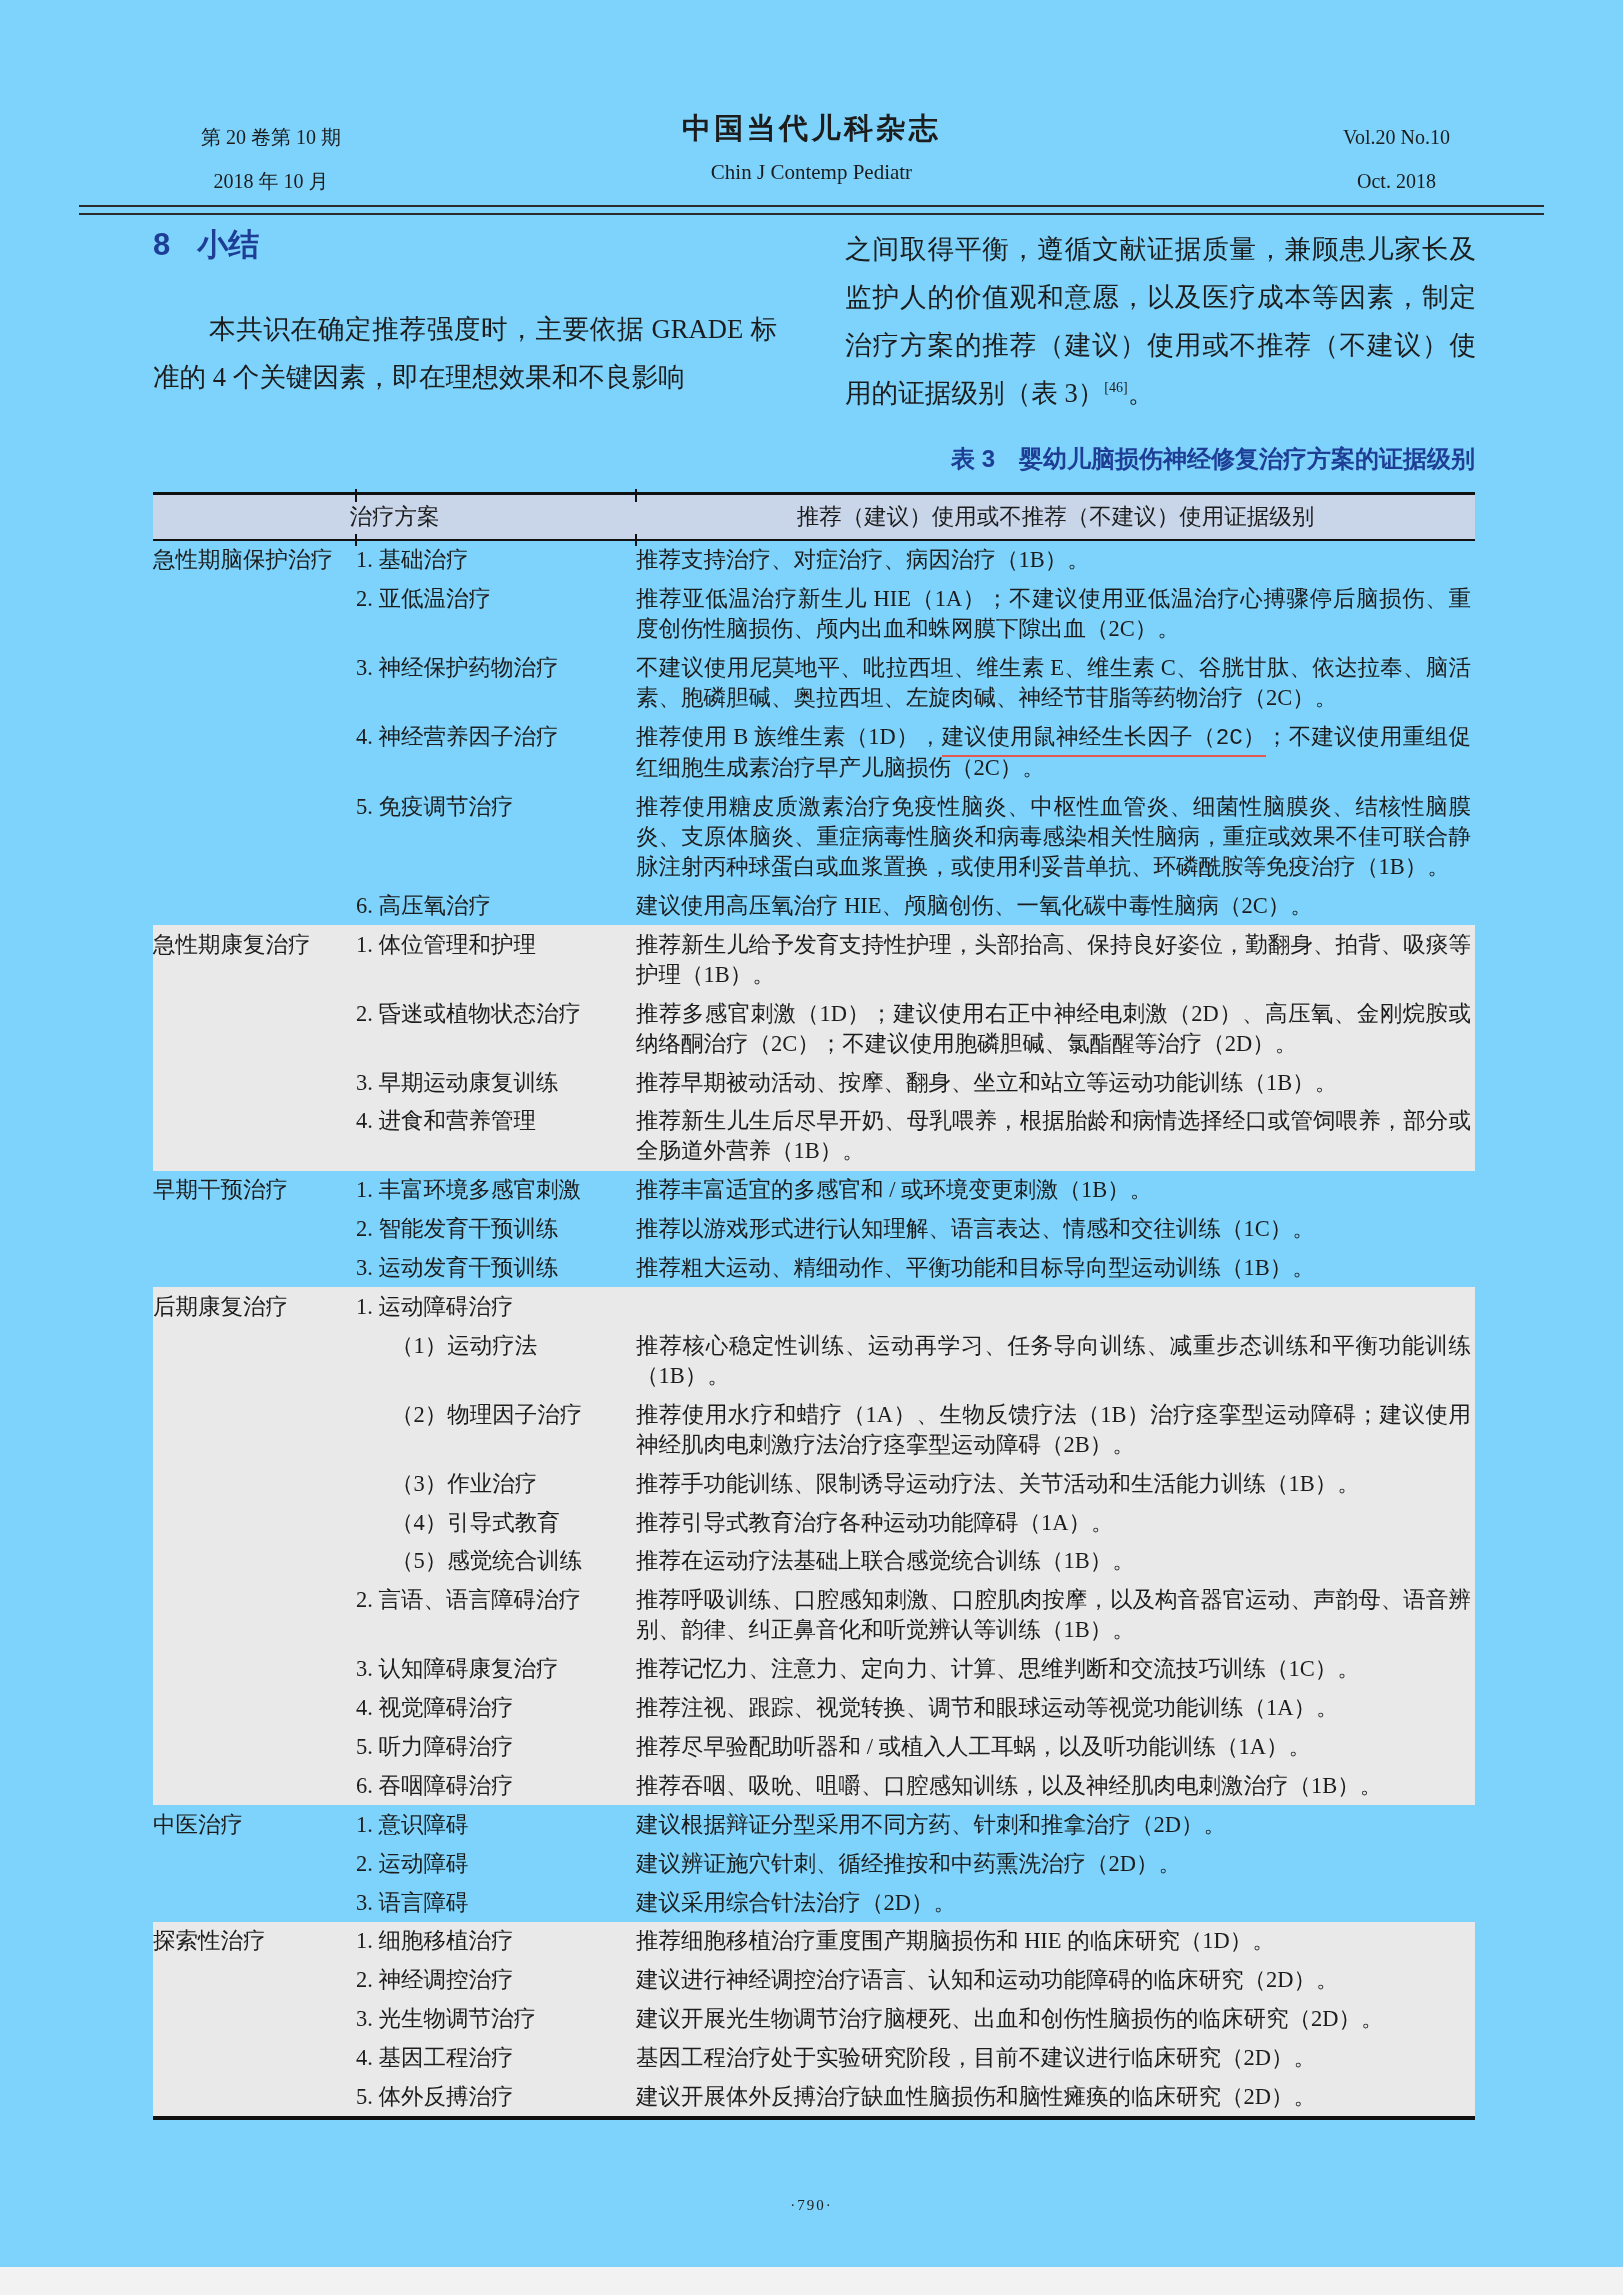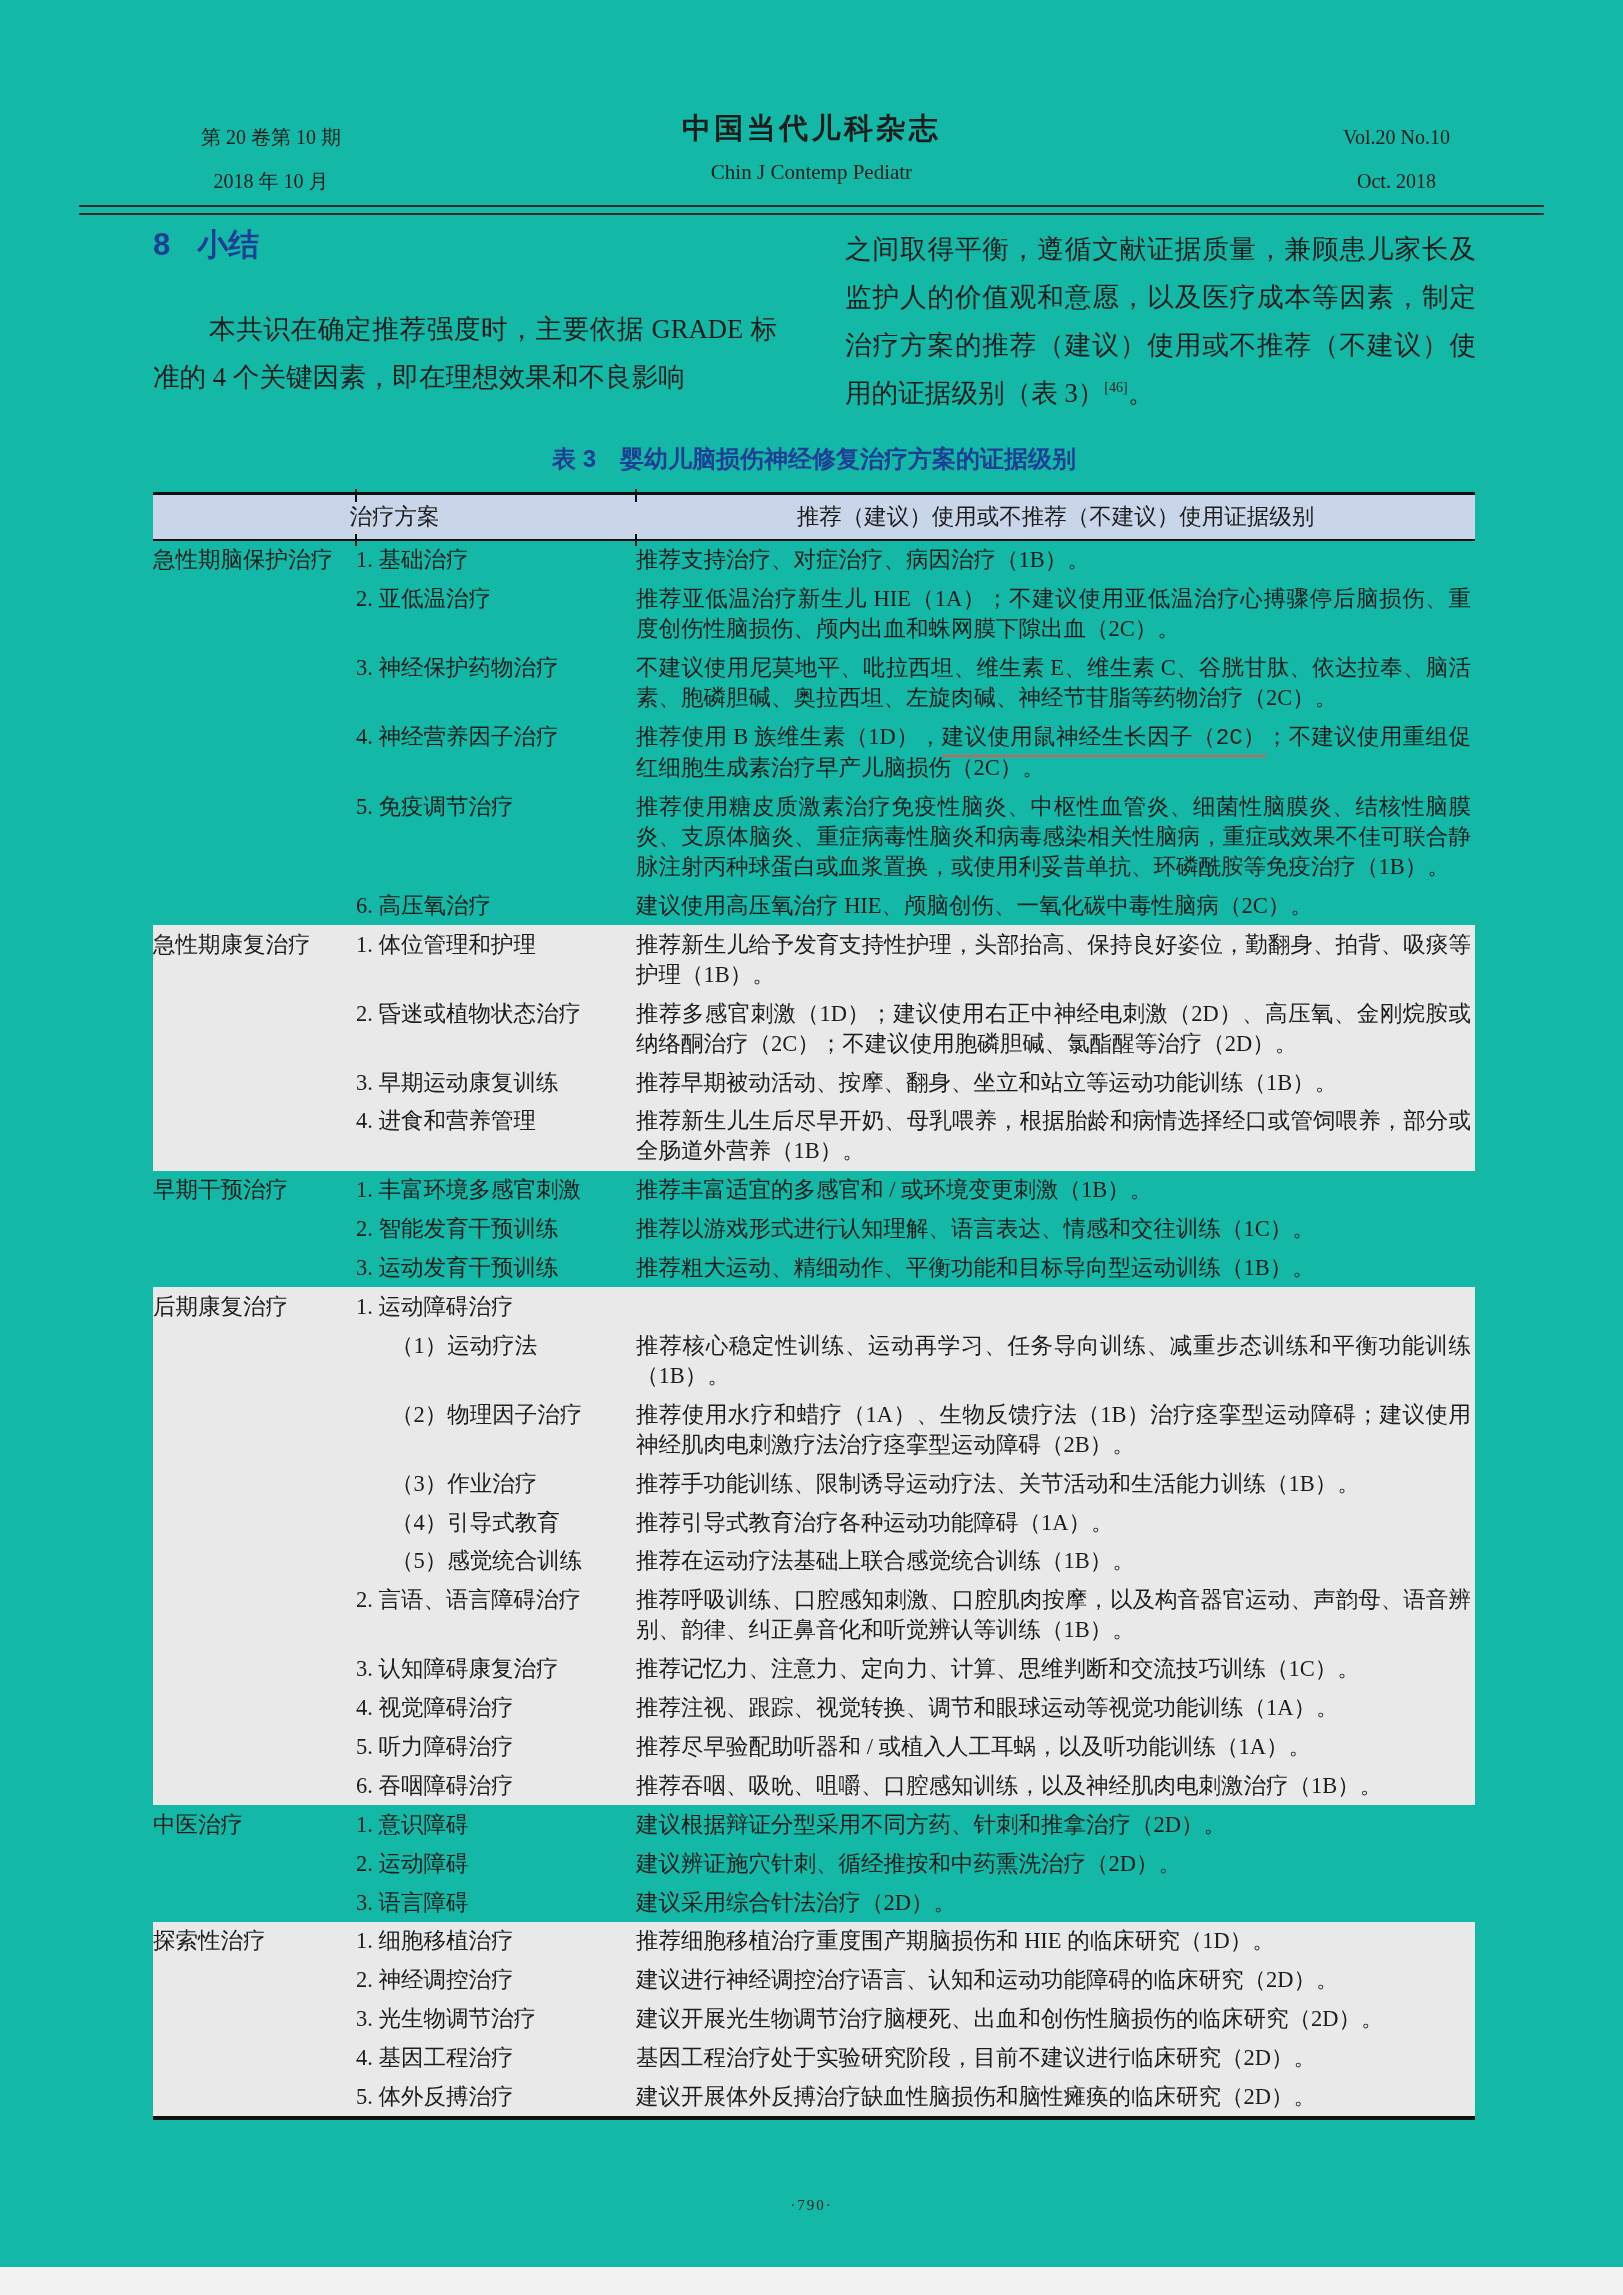--- a/index.html
+++ b/index.html
@@ -1,17 +1,17 @@
 <!DOCTYPE html>
 <html lang="zh" style="--accent-blue: #1e3e95; --header-band: #c9d6ea; --section-band-gray: #e9e9e9; --underline-red: #e05a52; --rule-black: #111111;font-size:11px"><head>
 <meta charset="utf-8">
 <style>
   html,body{margin:0;padding:0;background:#f2f2f2;}
   .page{
-    position:relative;width:1623px;height:2267px;background:#14b8a6;
+    position:relative;width:1623px;height:2267px;background:#7dd3fc;
     font-family:"Liberation Serif","DejaVu Serif",serif;color:#1c1c1c;overflow:hidden;
   }
   
   .mast-left{position:absolute;left:155px;top:115px;width:232px;text-align:center;font-size:20px;line-height:44px;}
   .mast-center{position:absolute;left:50%;transform:translateX(-50%);top:109px;text-align:center;}
   .journal-cn{font-size:29px;font-weight:bold;letter-spacing:3.4px;}
   .journal-en{font-size:21px;margin-top:11px;}
   .mast-right{position:absolute;right:124px;top:115px;width:205px;text-align:center;font-size:20px;line-height:44px;}
   .rule-double{position:absolute;left:79px;right:79px;top:205px;height:6.1px;
     border-top:2.7px solid #2b2b2b;border-bottom:2px solid #2b2b2b;}
@@ -19,21 +19,21 @@
   .section-heading{position:absolute;left:153px;top:224px;margin:0;
     font-family:"Liberation Sans","DejaVu Sans",sans-serif;font-size:31px;font-weight:bold;
     color:var(--accent-blue,#1e3e95);}
   .section-heading .num{margin-right:27px;}
   .col-left{position:absolute;left:153px;top:305px;width:624px;margin:0;
     font-size:26.6px;line-height:48px;text-align:justify;text-indent:56px;}
   .col-right{position:absolute;left:845px;top:225px;width:631px;margin:0;
     font-size:26.6px;line-height:48px;text-align:justify;}
   .col-right sup{font-size:14px;line-height:0;}
   
-  .table-title{position:absolute;left:153px;top:443px;width:1322px;margin:0;text-align:center;
+  .table-title{position:absolute;left:153px;top:443px;width:1322px;margin:0;text-align:right;
     font-family:"Liberation Sans","DejaVu Sans",sans-serif;font-size:24px;font-weight:bold;
     color:var(--accent-blue,#1e3e95);}
   .tablewrap{position:absolute;left:153px;top:492px;width:1322px;}
   table.evidence{width:100%;border-collapse:collapse;table-layout:fixed;
     font-size:22.5px;line-height:30px;
     border-top:3.4px solid var(--rule-black,#111);
     border-bottom:4.8px solid var(--rule-black,#111);}
   col.c-cat{width:203px;} col.c-trt{width:280px;} col.c-rec{width:839px;}
   thead th{background:var(--header-band,#c9d6ea);border-bottom:2.7px solid var(--rule-black,#111);
     font-weight:normal;font-size:22.5px;line-height:30px;padding:6.8px 0;text-align:center;}

